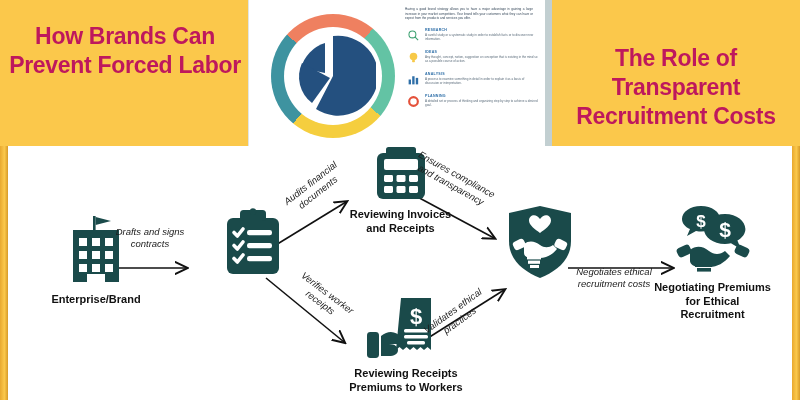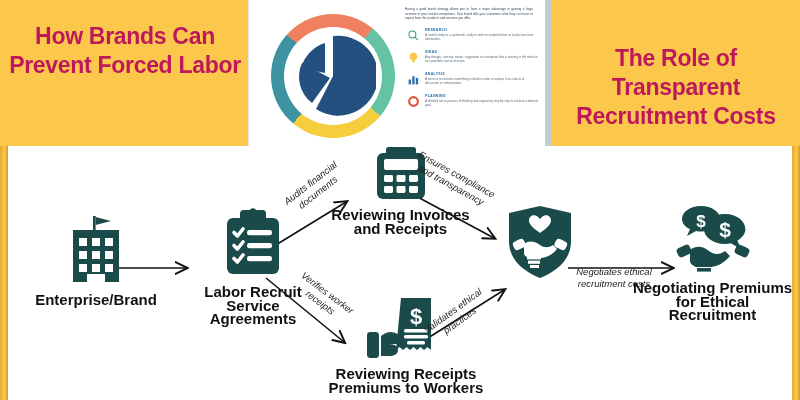--- a/index.html
+++ b/index.html
@@ -75,21 +75,21 @@
   }
   #panel-edge-l { position:absolute; left:0;   top:146px; width:8px; height:254px;
                   background:linear-gradient(90deg,#e8a82f,#fbc84b 55%,#d79a28); }
   #panel-edge-r { position:absolute; left:792px; top:146px; width:8px; height:254px;
                   background:linear-gradient(90deg,#e8a82f,#fbc84b 55%,#d79a28); }
 
   
   .node { position:absolute; text-align:center; }
   .node .ico { display:block; margin:0 auto; }
   .node .lbl {
-    font-size:15px; line-height:13.5px; font-weight:bold; color:#111;
+    font-size:11px; line-height:13.5px; font-weight:bold; color:#111;
     margin-top:5px; white-space:pre-line;
   }
 
   #node-enterprise { left:8px;   top:68px;  width:160px; }
   #node-agreements { left:170px; top:62px;  width:150px; }
   #node-invoices   { left:310px; top:-1px;  width:165px; }
   #node-receipts   { left:318px; top:150px; width:160px; }
   #node-shield     { left:452px; top:58px;  width:160px; }
   #node-premiums   { left:622px; top:58px;  width:165px; }
 
@@ -221,23 +221,20 @@
         <rect x="24" y="22" width="25" height="5.2" rx="2.3"></rect>
         <rect x="24" y="35" width="25" height="5.2" rx="2.3"></rect>
         <rect x="24" y="48" width="25" height="5.2" rx="2.3"></rect>
       </g>
       <g fill="none" stroke="#ffffff" stroke-width="3.6" stroke-linecap="round" stroke-linejoin="round">
         <path d="M11 24.5 L14.4 28 L20 21"></path>
         <path d="M11 37.5 L14.4 41 L20 34"></path>
         <path d="M11 50.5 L14.4 54 L20 47"></path>
       </g>
     </svg>
-    <div class="lbl">Labor Recruit
-Service
-Agreements</div>
   </div>
 
   <div class="node" id="node-invoices">
     <svg class="ico" width="58" height="58" viewBox="0 0 58 58">
       <path d="M11 8 h36 a6 6 0 0 1 6 6 v34 a6 6 0 0 1 -6 6 h-36 a6 6 0 0 1 -6 -6 v-34 a6 6 0 0 1 6 -6 Z" fill="#1a4a4a"></path>
       <rect x="14" y="2" width="30" height="8" rx="2.5" fill="#1a4a4a"></rect>
       <rect x="12" y="14" width="34" height="11" rx="2" fill="#ffffff"></rect>
       <g fill="#ffffff">
         <rect x="12" y="30" width="9" height="7" rx="1.4"></rect>
         <rect x="24.5" y="30" width="9" height="7" rx="1.4"></rect>
@@ -302,20 +299,22 @@
         <path d="M17 46 c6 -5 13 -4 19 1 c5 4 11 4 16 0 l5 5 c-6 7 -13 11 -20 11 h-10 c-6 0 -10 -3 -10 -6 Z"></path>
         <path d="M22 59 h17 v4 h-17 Z"></path>
         <path d="M24 64 h14 v3.6 h-14 Z"></path>
       </g>
     </svg>
     <div class="lbl">Negotiating Premiums
 for Ethical
 Recruitment</div>
   </div>
 
+  <div class="edge-lbl" id="el-1">Drafts and signs
+contracts</div>
   <div class="edge-lbl" id="el-2">Audits financial
 documents</div>
   <div class="edge-lbl" id="el-3">Verifies worker receipts</div>
   <div class="edge-lbl" id="el-4">Ensures compliance
 and transparency</div>
   <div class="edge-lbl" id="el-5">Validates ethical
 practices</div>
   <div class="edge-lbl" id="el-6">Negotiates ethical
 recruitment costs</div>
 </div>

